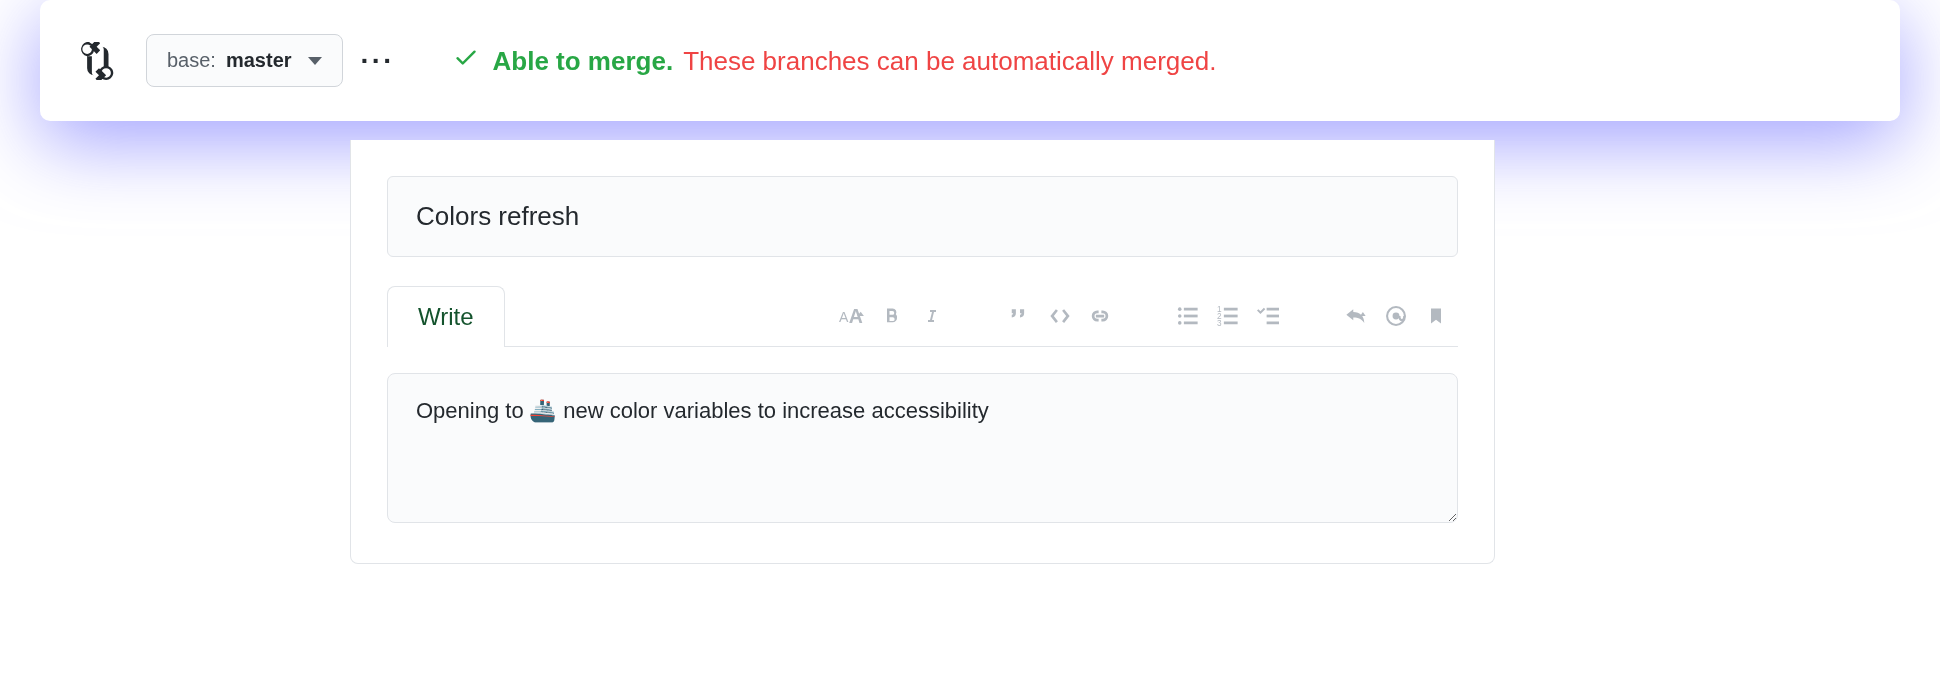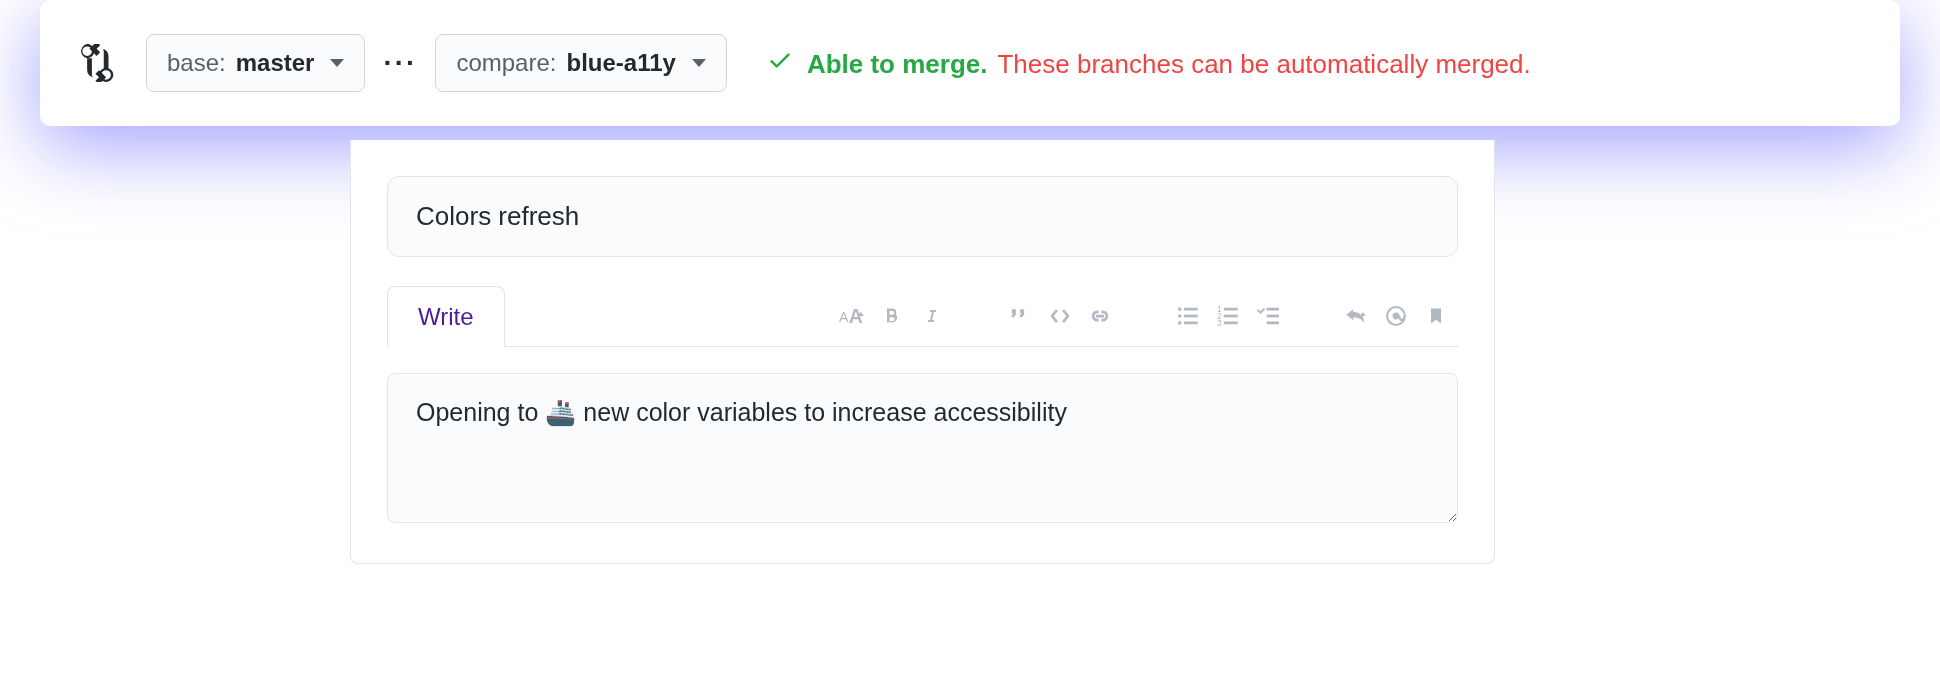--- a/index.html
+++ b/index.html
@@ -23,21 +23,21 @@
     padding: 34px 40px;
     display: flex;
     align-items: center;
   }
   .git-compare-icon svg { display:block; }
   .branch-btn {
     background: #fafbfc;
     border: 1px solid #d1d5da;
     border-radius: 8px;
     padding: 14px 20px;
-    font-size: 24px;
+    font-size: 20px;
     display: inline-flex;
     align-items: center;
     gap: 10px;
     color: #586069;
     cursor: pointer;
     margin-left: 28px;
   }
   .branch-btn .label { color:#586069; }
   .branch-btn .value { color:#24292e; font-weight:600;text-align:center; }
   .branch-btn .caret { width:0;height:0;border-left:7px solid transparent;border-right:7px solid transparent;border-top:8px solid #586069; margin-left:6px;}
@@ -55,21 +55,21 @@
     border:1px solid #e1e4e8;
     border-top:none;
     border-radius: 0 0 8px 8px;
     padding: 0;
   }
   .editor-inner { padding: 36px 36px 0 36px; }
   .title-input {
     width:100%;
     background:#fafbfc;
     border:1px solid #e1e4e8;
-    border-radius:12px;
+    border-radius:6px;
     padding: 24px 28px;
     font-size:26px;
     color:#24292e;
   }
   .tabs-row {
     display:flex;
     align-items:center;
     margin-top:28px;
     border-bottom:1px solid #e1e4e8;
   }
@@ -79,21 +79,21 @@
     color:#586069;
     cursor:pointer;
     border:1px solid transparent;
     border-bottom:none;
     border-radius:8px 8px 0 0;
     position:relative;
     top:1px;
     background:transparent;
   }
   .tab.active {
-    color:#4c1d95;
+    color:#14532d;
     border-color:#e1e4e8;
     background:#fff;
   }
   .toolbar {
     margin-left:auto;
     display:flex;
     align-items:center;
     gap:12px;
     padding-right:8px;
   }
@@ -108,21 +108,21 @@
   }
   .tb-gap { width:36px; }
   .body-textarea {
     margin: 26px 36px 36px 36px;
     width: calc(100% - 72px);
     min-height: 150px;
     background:#fafbfc;
     border:1px solid #e1e4e8;
     border-radius:8px;
     padding: 24px 28px;
-    font-size:25px;
+    font-size:22px;
     color:#24292e;
     font-family:inherit;
     resize: both;
   }
 </style>
 </head>
 <body>
 
 <div class="glow-wrap">
   <div class="compare-bar">
@@ -133,25 +133,20 @@
     </span>
 
     <button class="branch-btn">
       <span class="label">base:</span>
       <span class="value">master</span>
       <span class="caret"></span>
     </button>
 
     <span class="ellipsis">···</span>
 
-    <button class="branch-btn" style="margin-left:0">
-      <span class="label">compare:</span>
-      <span class="value">blue-a11y</span>
-      <span class="caret"></span>
-    </button>
 
     <div class="merge-status">
       <span class="check">
         <svg width="26" height="26" viewBox="0 0 16 16" fill="#28a745">
             <path d="M13.78 4.22a.75.75 0 010 1.06l-7.25 7.25a.75.75 0 01-1.06 0L2.22 9.28a.75.75 0 011.06-1.06L6 10.94l6.72-6.72a.75.75 0 011.06 0z"></path>
           </svg>
       </span>
       <span class="able">Able to merge.</span>
       <span class="desc">These branches can be automatically merged.</span>
     </div>

